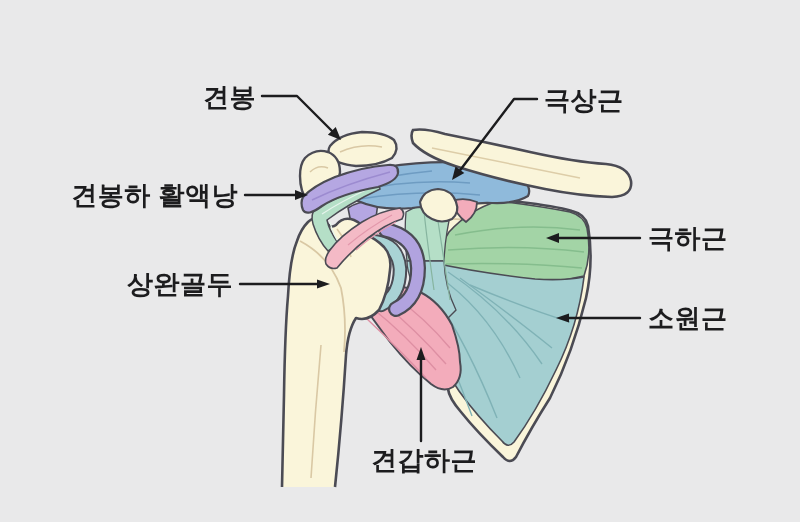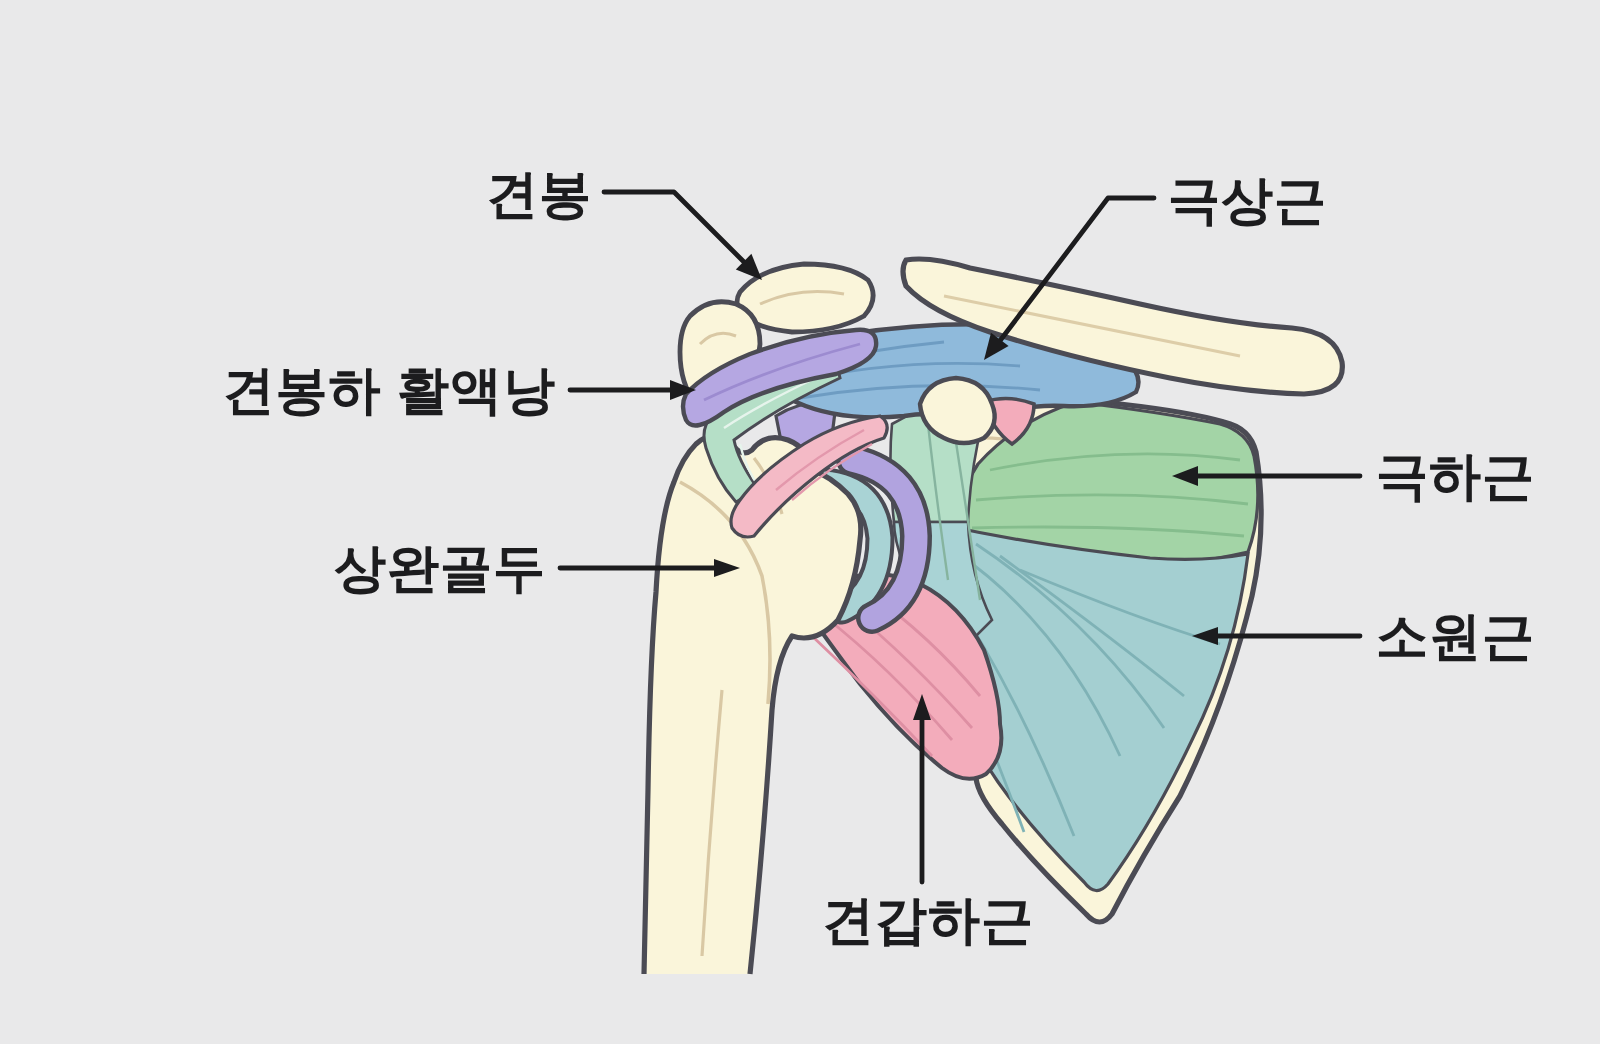--- a/index.html
+++ b/index.html
@@ -2,21 +2,21 @@
 <html><head>
 <meta charset="utf-8">
 <style>
   html,body{margin:0;padding:0;}
   body{
     width:800px;height:522px;
     background:#e9e9ea;
     font-family:"Liberation Sans","DejaVu Sans",sans-serif;
     overflow:hidden;
   }
-  .stage{position:relative;width:668px;height:522px;margin-left:40px;}
+  .stage{position:relative;width:668px;height:522px;}
   svg{display:block;}
   .label-text{
     font-family:"Liberation Sans","DejaVu Sans",sans-serif;
     font-size:26px;
     font-weight:600;
     letter-spacing:0.5px;
     fill:#1c1c1e;
   }
   .leader{stroke:#1c1c1e;stroke-width:2.4;fill:none;stroke-linejoin:round;stroke-linecap:round;}
   .ah{fill:#1c1c1e;stroke:none;}

